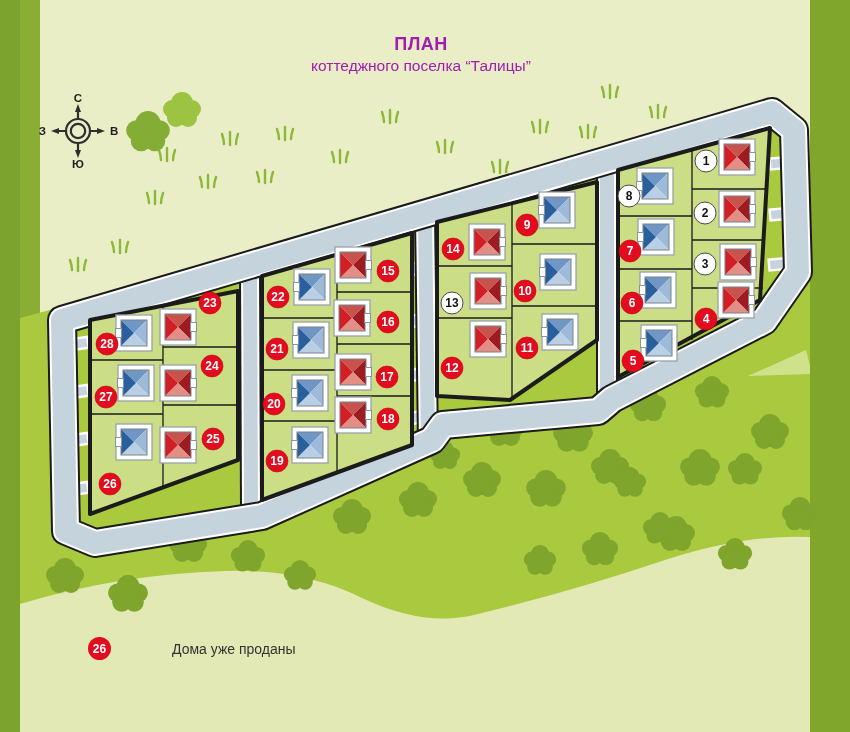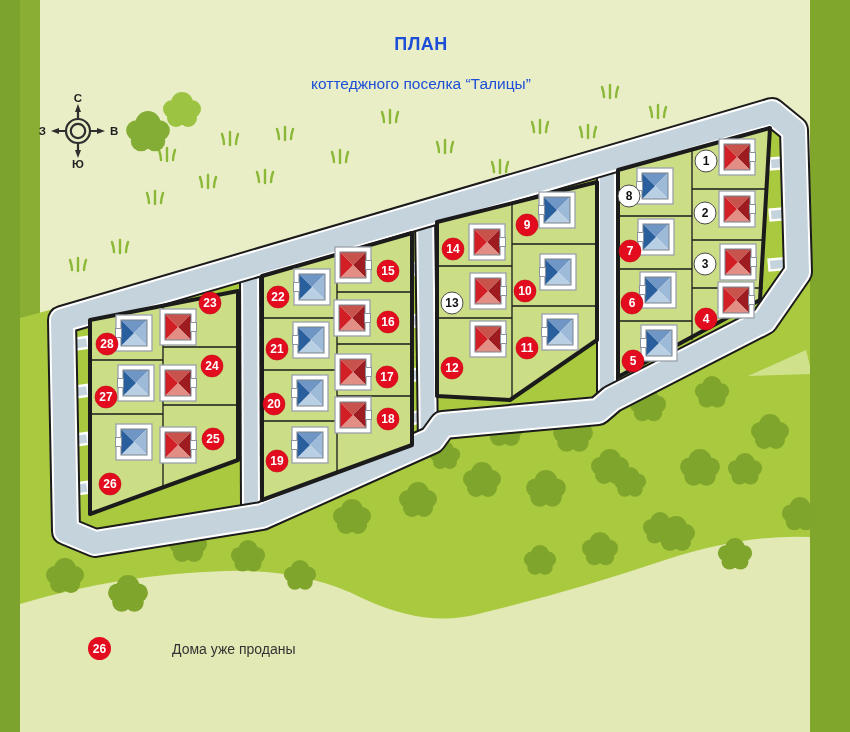--- a/index.html
+++ b/index.html
@@ -1,22 +1,22 @@
 <!DOCTYPE html>
 <html><head>
 <meta charset="utf-8">
 <style>
   html,body{margin:0;padding:0;background:#fff;}
   .stage{position:relative;width:850px;height:732px;overflow:hidden;
          font-family:"Liberation Sans",sans-serif;}
   .stage svg{position:absolute;left:0;top:0;}
   .title-block{position:absolute;left:0;top:34px;width:842px;text-align:center;
-               color:#1d4ed8;z-index:5;pointer-events:none;}
+               color:#a21caf;z-index:5;pointer-events:none;}
   .title-line1{font-size:18px;font-weight:bold;letter-spacing:.5px;}
-  .title-line2{font-size:15.5px;margin-top:20px;}
+  .title-line2{font-size:15.5px;margin-top:2px;}
   .legend{position:absolute;left:88px;top:637px;display:flex;align-items:center;
           gap:13px;z-index:5;}
   .legend-badge{width:23px;height:23px;border-radius:50%;color:#fff;
                 font-size:12px;font-weight:bold;display:flex;align-items:center;
                 justify-content:center;}
   .legend-text{font-size:14px;color:#333;margin-left:48px;}
 </style>
 </head>
 <body>
 

